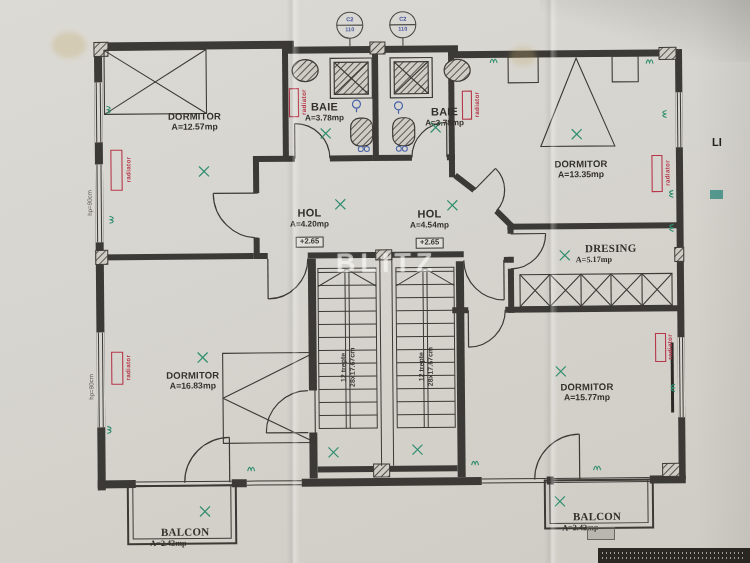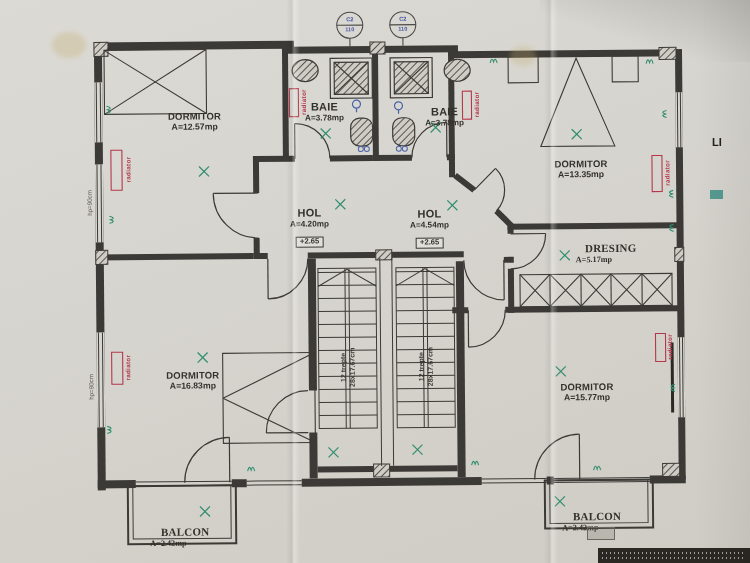--- a/index.html
+++ b/index.html
@@ -346,20 +346,21 @@
     <div class="vtext rad" style="left:649px;top:346px;">radiator</div>
 
     <div class="vtext hp" style="left:68px;top:197px;">hp=90cm</div>
     <div class="vtext hp" style="left:68px;top:381px;">hp=90cm</div>
 
     <div class="chimtxt" style="left:341px;top:17px;">C2</div>
     <div class="chimtxt" style="left:341px;top:27px;">110</div>
     <div class="chimtxt" style="left:394px;top:17px;">C2</div>
     <div class="chimtxt" style="left:394px;top:27px;">110</div>
 
+    <div class="watermark" style="left:336px;top:248px;">BLITZ</div>
   </div>
 
   <div class="edgetext" style="left:712px;top:136px;">LI</div>
   <div class="tealblock" style="left:710px;top:190px;"></div>
 
   <div class="titlebar">
     <div class="t" style="top:4px;"></div>
     <div class="t" style="top:9px;"></div>
   </div>
   <div class="stamp"></div>

